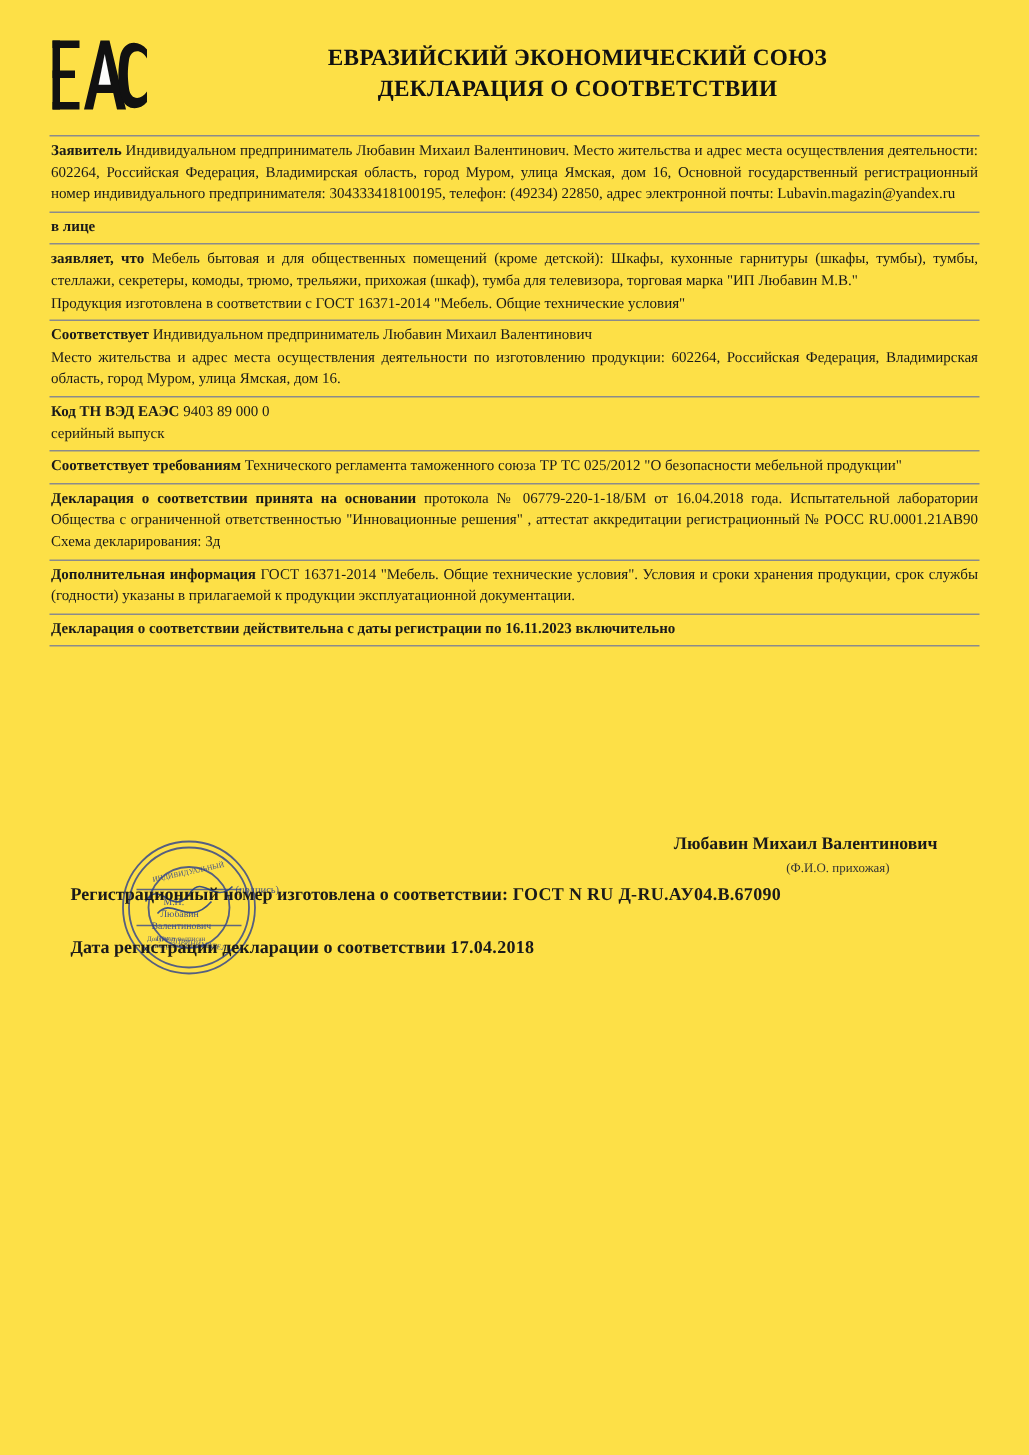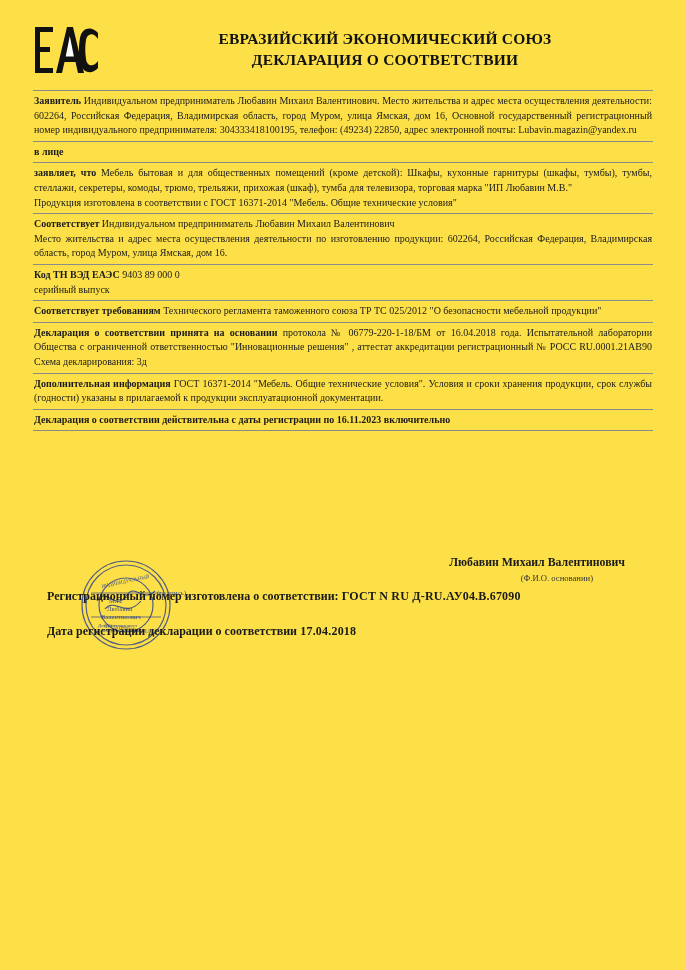--- a/index.html
+++ b/index.html
@@ -198,21 +198,21 @@
 
     <div class="row">
       <p><span class="lbl">Декларация о соответствии действительна с даты регистрации по 16.11.2023 включительно</span><span></span></p>
     </div>
 
   </div>
 
   <div class="sign-area">
 
     <div class="sign-name">Любавин Михаил Валентинович</div>
-    <div class="sign-caption">(Ф.И.О. основании)</div>
+    <div class="sign-caption">(Ф.И.О. прихожая)</div>
 
     <div class="stamp">
       <svg width="130" height="96" viewBox="0 0 130 96" xmlns="http://www.w3.org/2000/svg">
         <g fill="none" stroke="#2c3f8f" stroke-width="1.2" opacity="0.8">
           <circle cx="55" cy="48" r="44"></circle>
           <circle cx="55" cy="48" r="40"></circle>
           <circle cx="55" cy="48" r="27"></circle>
         </g>
         <g stroke="#2c3f8f" stroke-width="0.9" opacity="0.75" fill="none">
           <path d="M20 36 L90 36"></path>

